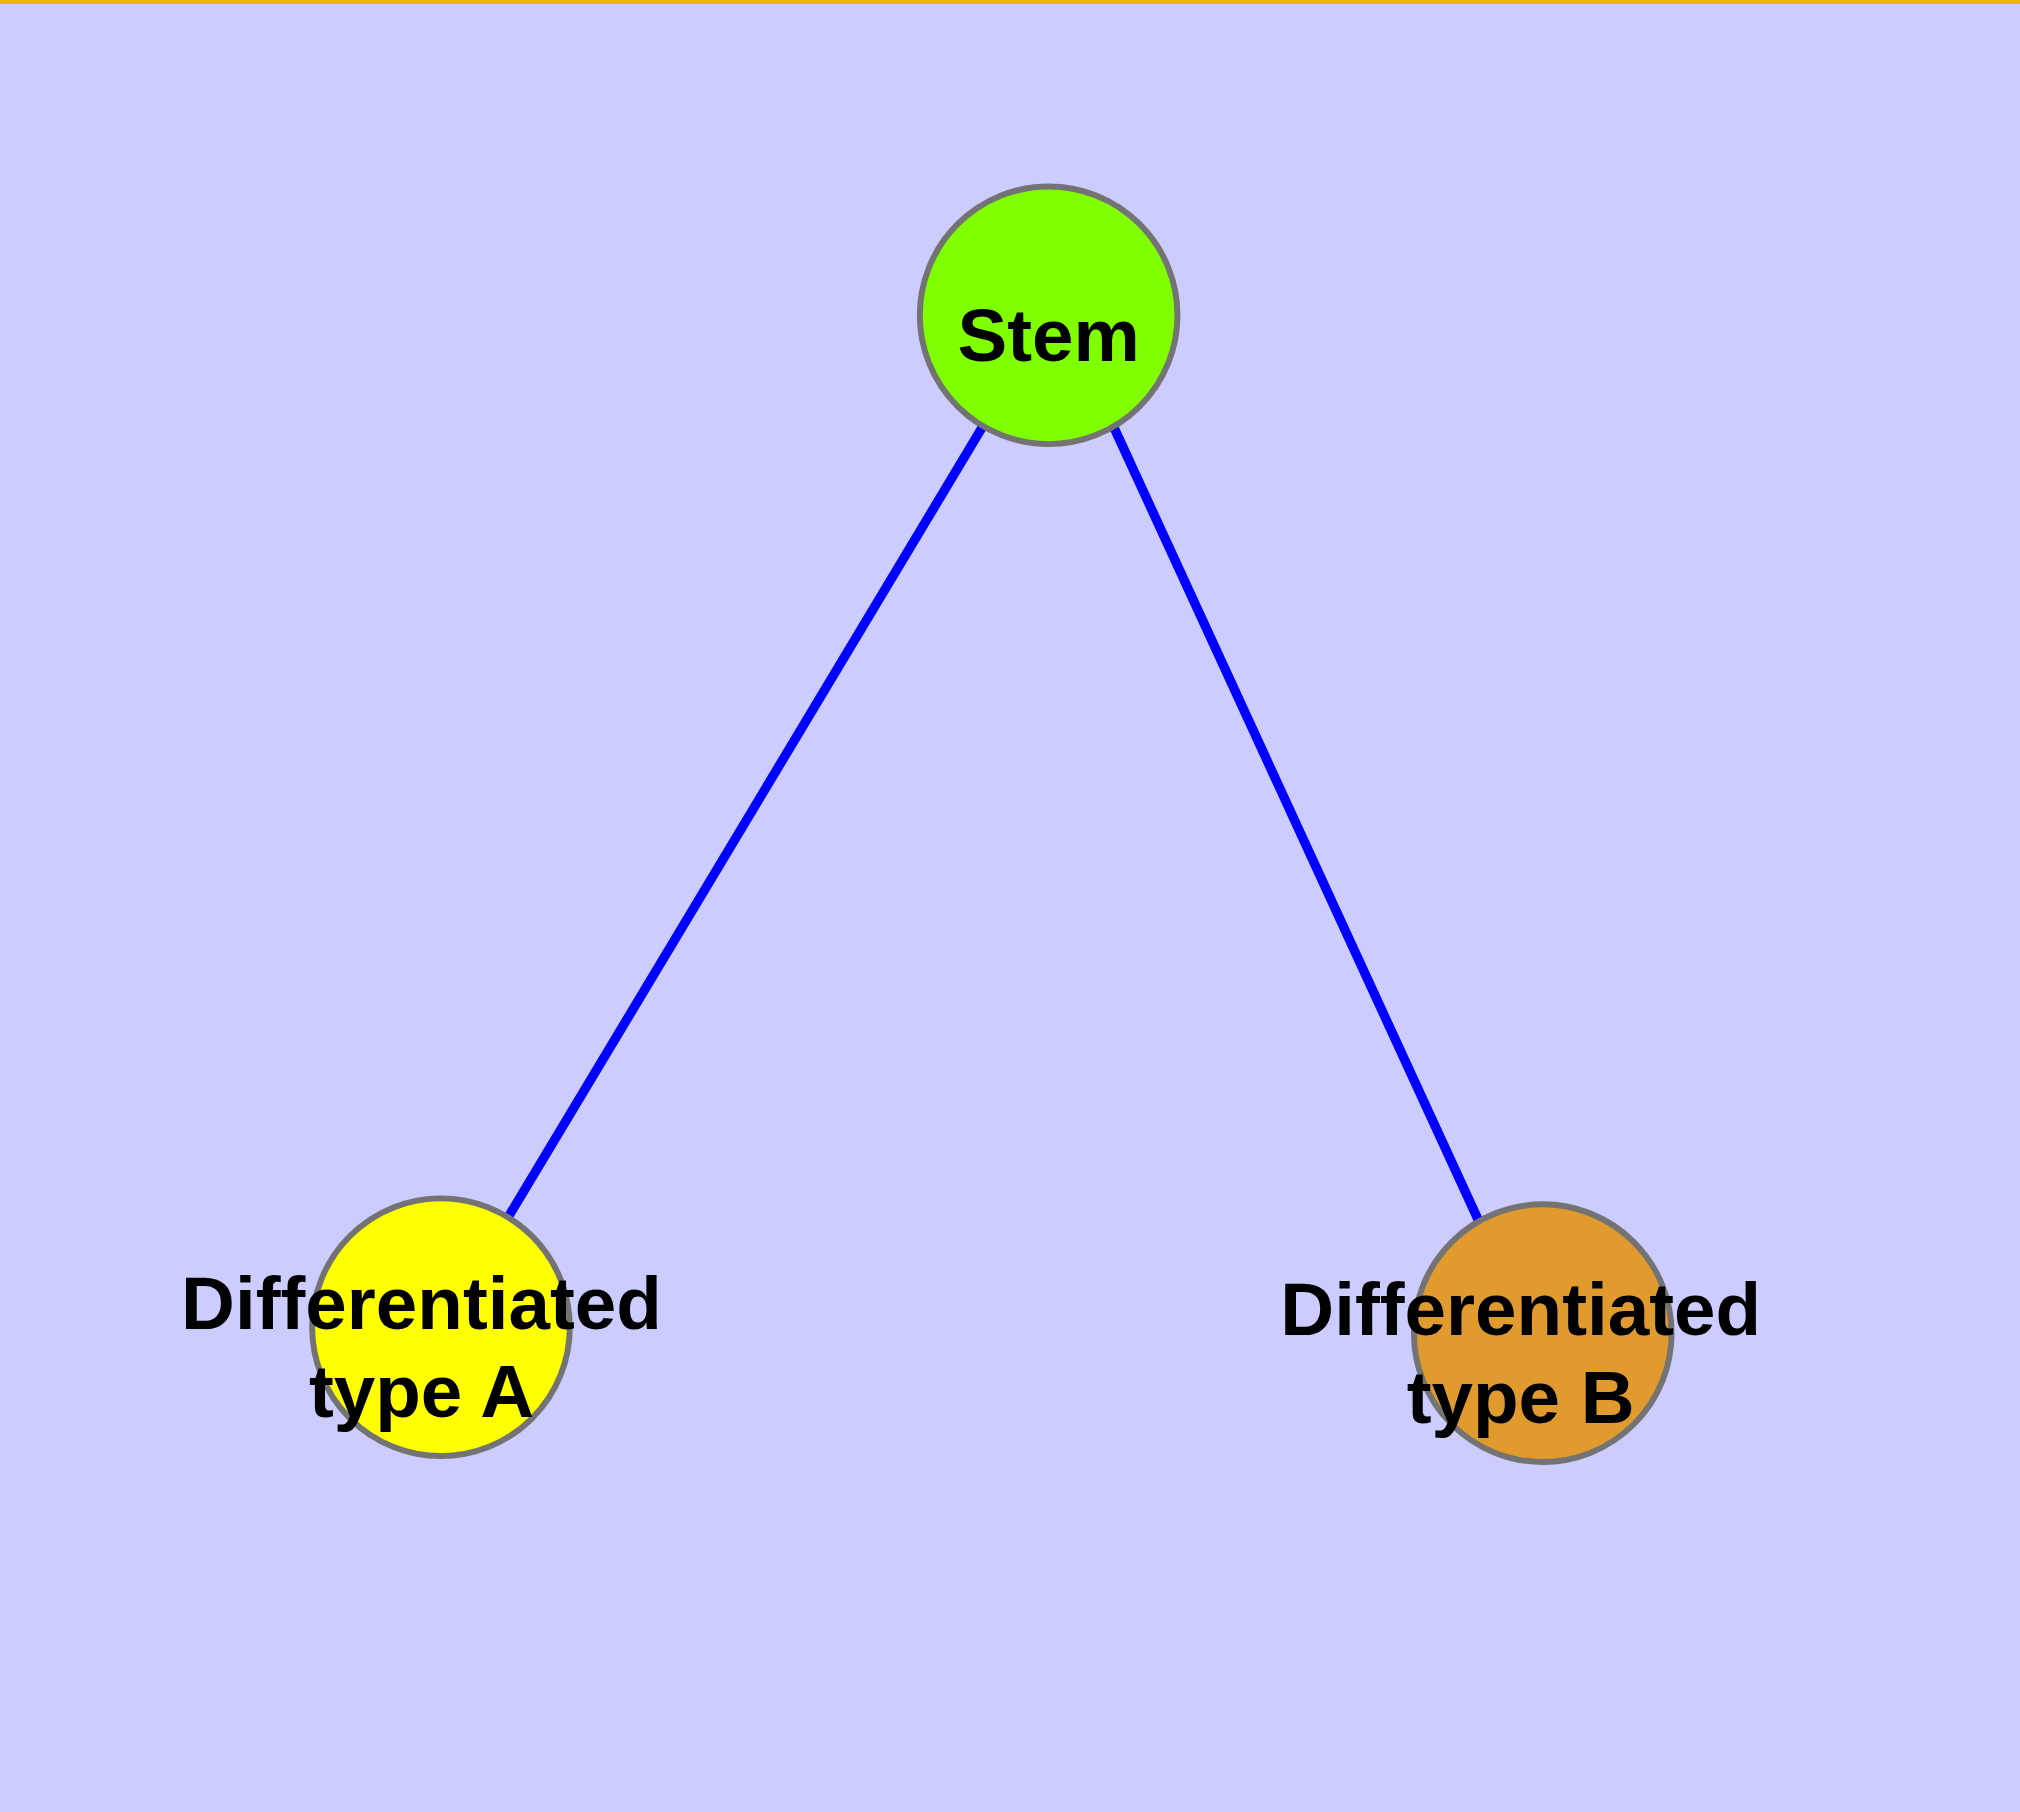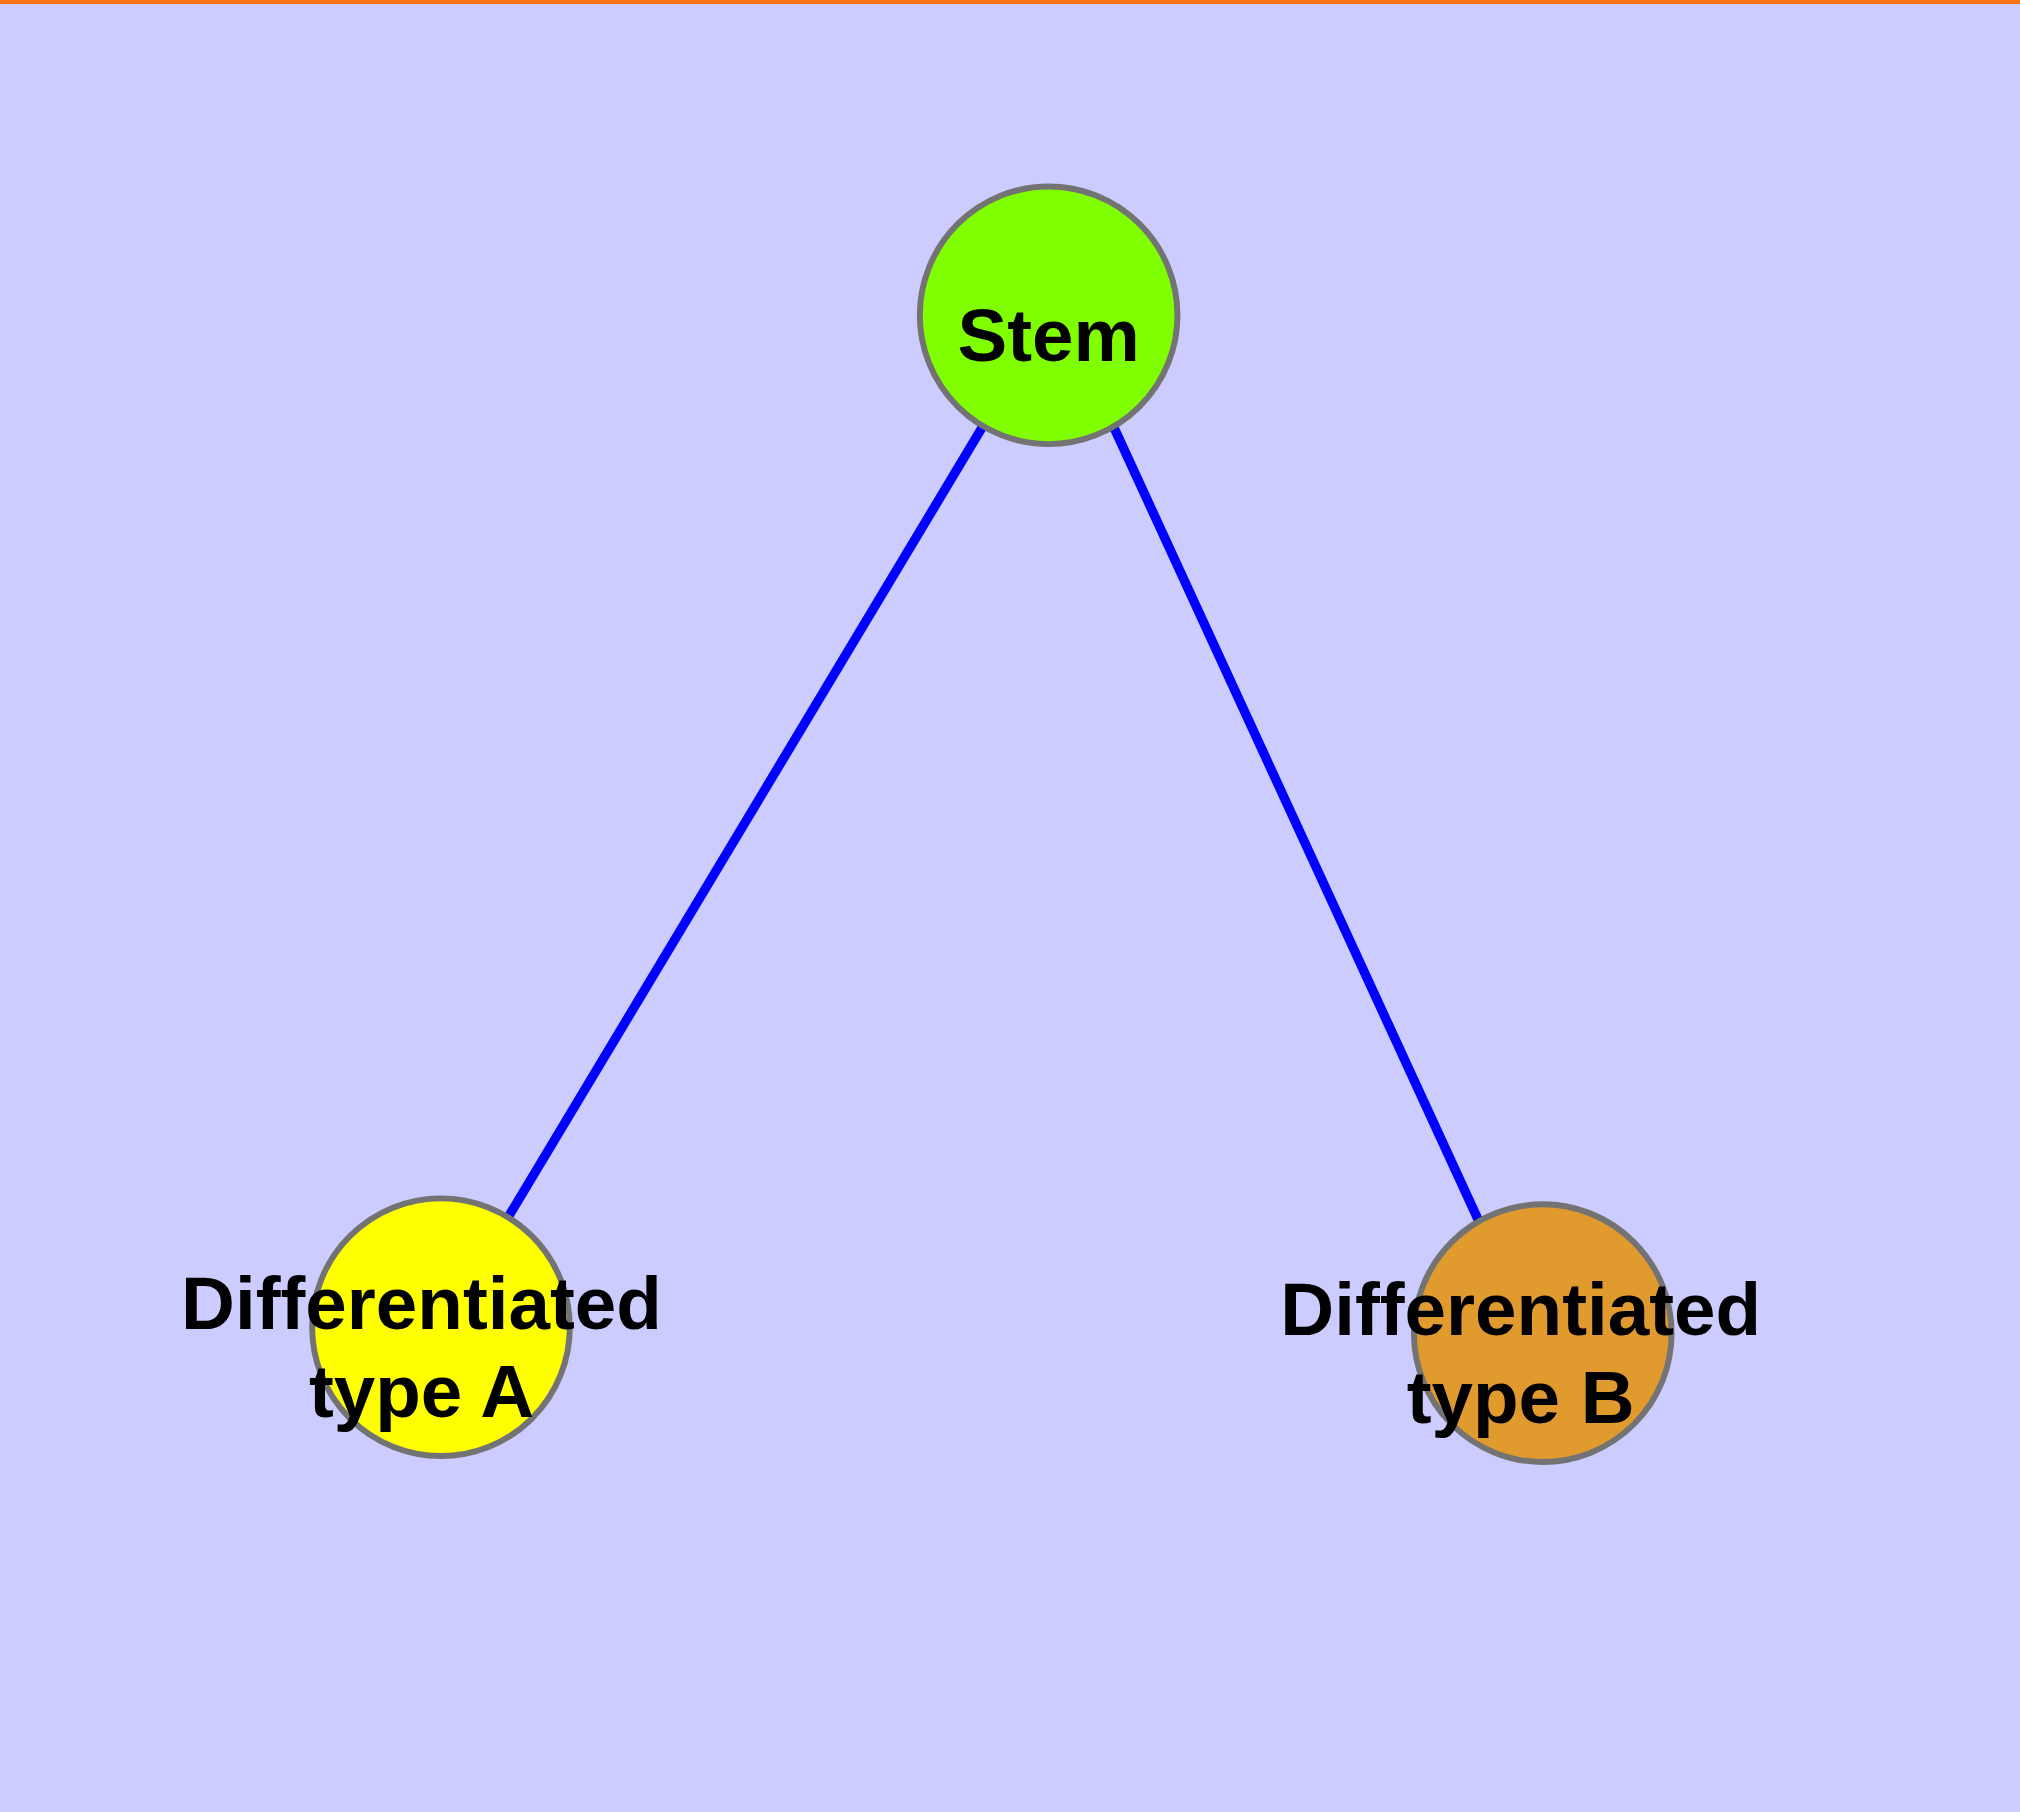--- a/index.html
+++ b/index.html
@@ -49,21 +49,21 @@
     text-anchor: middle;
     dominant-baseline: middle;
   }
   .node-label-tspan {
     font-family: "Liberation Sans", "DejaVu Sans", sans-serif;
   }
 </style>
 </head>
 <body>
 
-<div id="canvas" style="width: 2021px; height: 1812px; background: #f97316;">
+<div id="canvas" style="width: 2021px; height: 1812px; background: #eab308;">
   <div id="plot-area" style="background: rgb(204, 204, 255); width: 2021px; height: 1808px;"></div>
 
   <svg id="graph-svg" viewBox="0 0 2384 2138" xmlns="http://www.w3.org/2000/svg">
 
     <g>
       <line class="edge-line" x1="1160" y1="502" x2="597" y2="1440" stroke="#0000ff" stroke-width="11"></line>
       <line class="edge-line" x1="1313" y1="502" x2="1746" y2="1444" stroke="#0000ff" stroke-width="11"></line>
     </g>
 
     <g>

